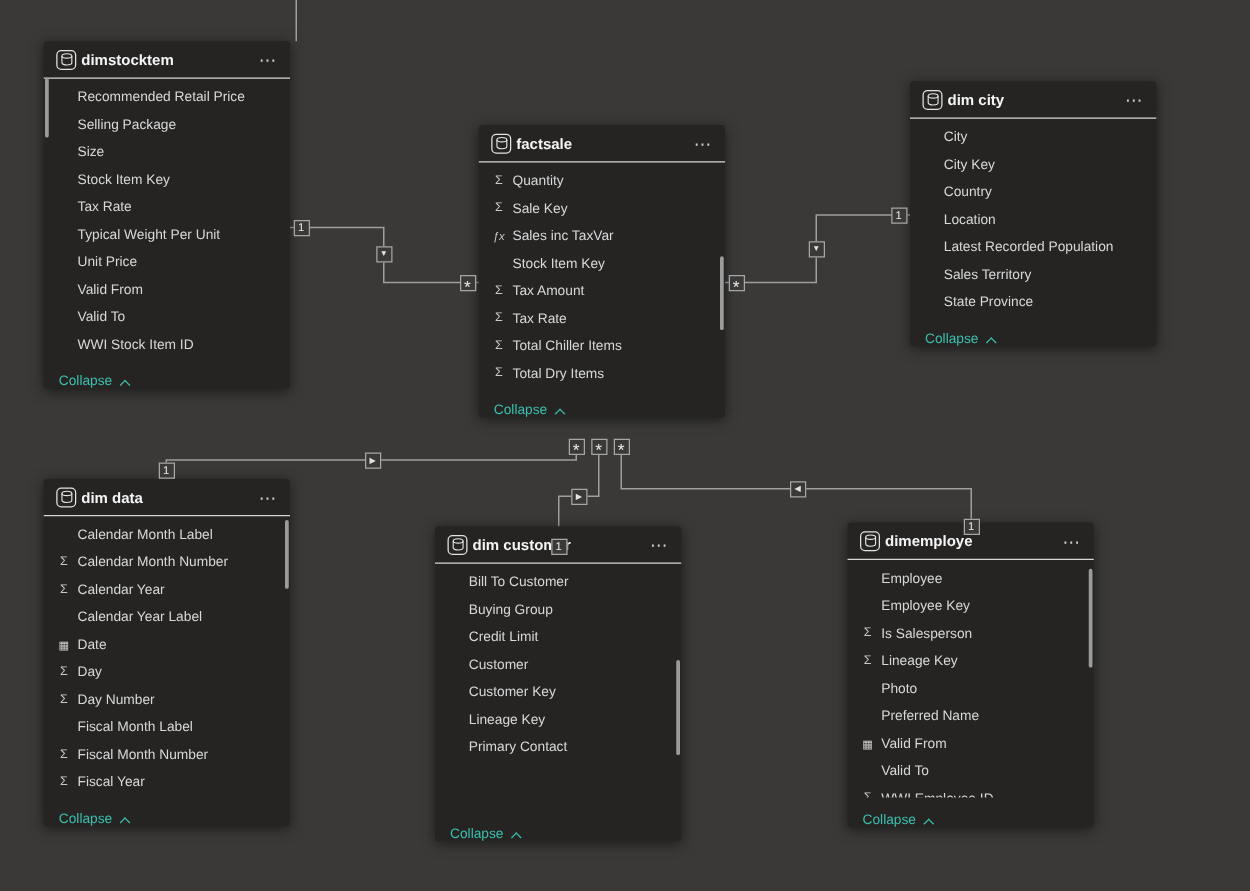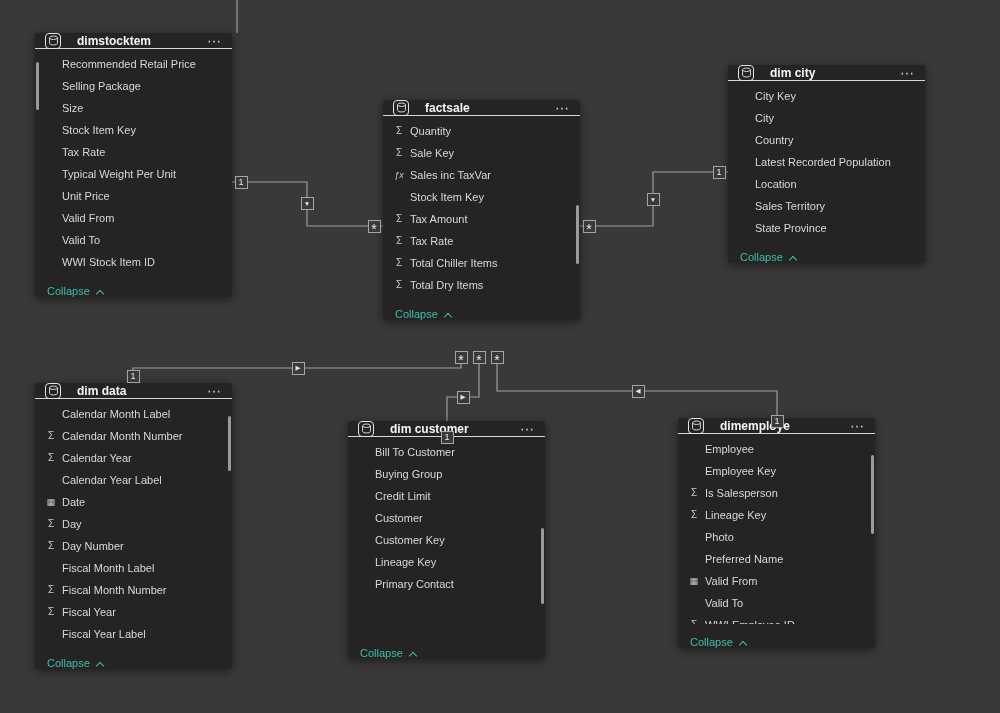--- a/index.html
+++ b/index.html
@@ -13,22 +13,22 @@
   #cards { position:absolute; inset:0; z-index:1; pointer-events:none; }
 
   .card {
     position:absolute;
     background:var(--card-bg);
     border-radius:3px;
     box-shadow:0 2px 10px rgba(0,0,0,.5);
     pointer-events:auto;
   }
   .card-header {
-    height:16px;
-    display:flex; align-items:center; gap:16px;
+    height:30px;
+    display:flex; align-items:center; gap:4px;
     padding:0 10px;
     border-bottom:1px solid var(--card-header-divider);
   }
   .tbl-icon {
     width:16px; height:16px; flex:none;
     border:1px solid #e3e3e3; border-radius:4px;
     display:flex; align-items:center; justify-content:center;
   }
   .tbl-title {
     flex:1; font-size:12px; font-weight:bold;
@@ -152,25 +152,25 @@
           <span class="tbl-icon">
             <svg width="11" height="11" viewBox="0 0 12 12">
               <ellipse cx="6" cy="3" rx="4.3" ry="1.9" fill="none" stroke="#e3e3e3" stroke-width="1"></ellipse>
               <path d="M1.7 3 V9 a4.3 1.9 0 0 0 8.6 0 V3" fill="none" stroke="#e3e3e3" stroke-width="1"></path>
             </svg>
           </span>
           <span class="tbl-title">dim city</span>
           <span class="tbl-menu">⋯</span>
         </div>
         <div class="fields">
+          <div class="field"><span class="flabel">City</span></div>
           <div class="field"><span class="flabel">City Key</span></div>
-          <div class="field"><span class="flabel">City</span></div>
           <div class="field"><span class="flabel">Country</span></div>
+          <div class="field"><span class="flabel">Location</span></div>
           <div class="field"><span class="flabel">Latest Recorded Population</span></div>
-          <div class="field"><span class="flabel">Location</span></div>
           <div class="field"><span class="flabel">Sales Territory</span></div>
           <div class="field"><span class="flabel">State Province</span></div>
         </div>
         <div class="collapse-row">
           <span>Collapse</span>
           <span class="chevron-up"></span>
         </div>
       </div>
       <div class="card" style="left: 35px; top: 383px; width: 197px;">
         <div class="card-header">
@@ -187,21 +187,20 @@
           <div class="field"><span class="flabel">Calendar Month Label</span></div>
           <div class="field"><span class="ficon sigma">Σ</span><span class="flabel">Calendar Month Number</span></div>
           <div class="field"><span class="ficon sigma">Σ</span><span class="flabel">Calendar Year</span></div>
           <div class="field"><span class="flabel">Calendar Year Label</span></div>
           <div class="field"><span class="ficon calendar">▦</span><span class="flabel">Date</span></div>
           <div class="field"><span class="ficon sigma">Σ</span><span class="flabel">Day</span></div>
           <div class="field"><span class="ficon sigma">Σ</span><span class="flabel">Day Number</span></div>
           <div class="field"><span class="flabel">Fiscal Month Label</span></div>
           <div class="field"><span class="ficon sigma">Σ</span><span class="flabel">Fiscal Month Number</span></div>
           <div class="field"><span class="ficon sigma">Σ</span><span class="flabel">Fiscal Year</span></div>
-          <div class="field"><span class="flabel">Fiscal Year Label</span></div>
         </div>
         <div class="collapse-row">
           <span>Collapse</span>
           <span class="chevron-up"></span>
         </div>
         <div class="scroll-thumb" style="top: 33px; right: 1px; height: 55px;"></div>
       </div>
       <div class="card" style="left: 348px; top: 421px; width: 197px;">
         <div class="card-header">
           <span class="tbl-icon">

